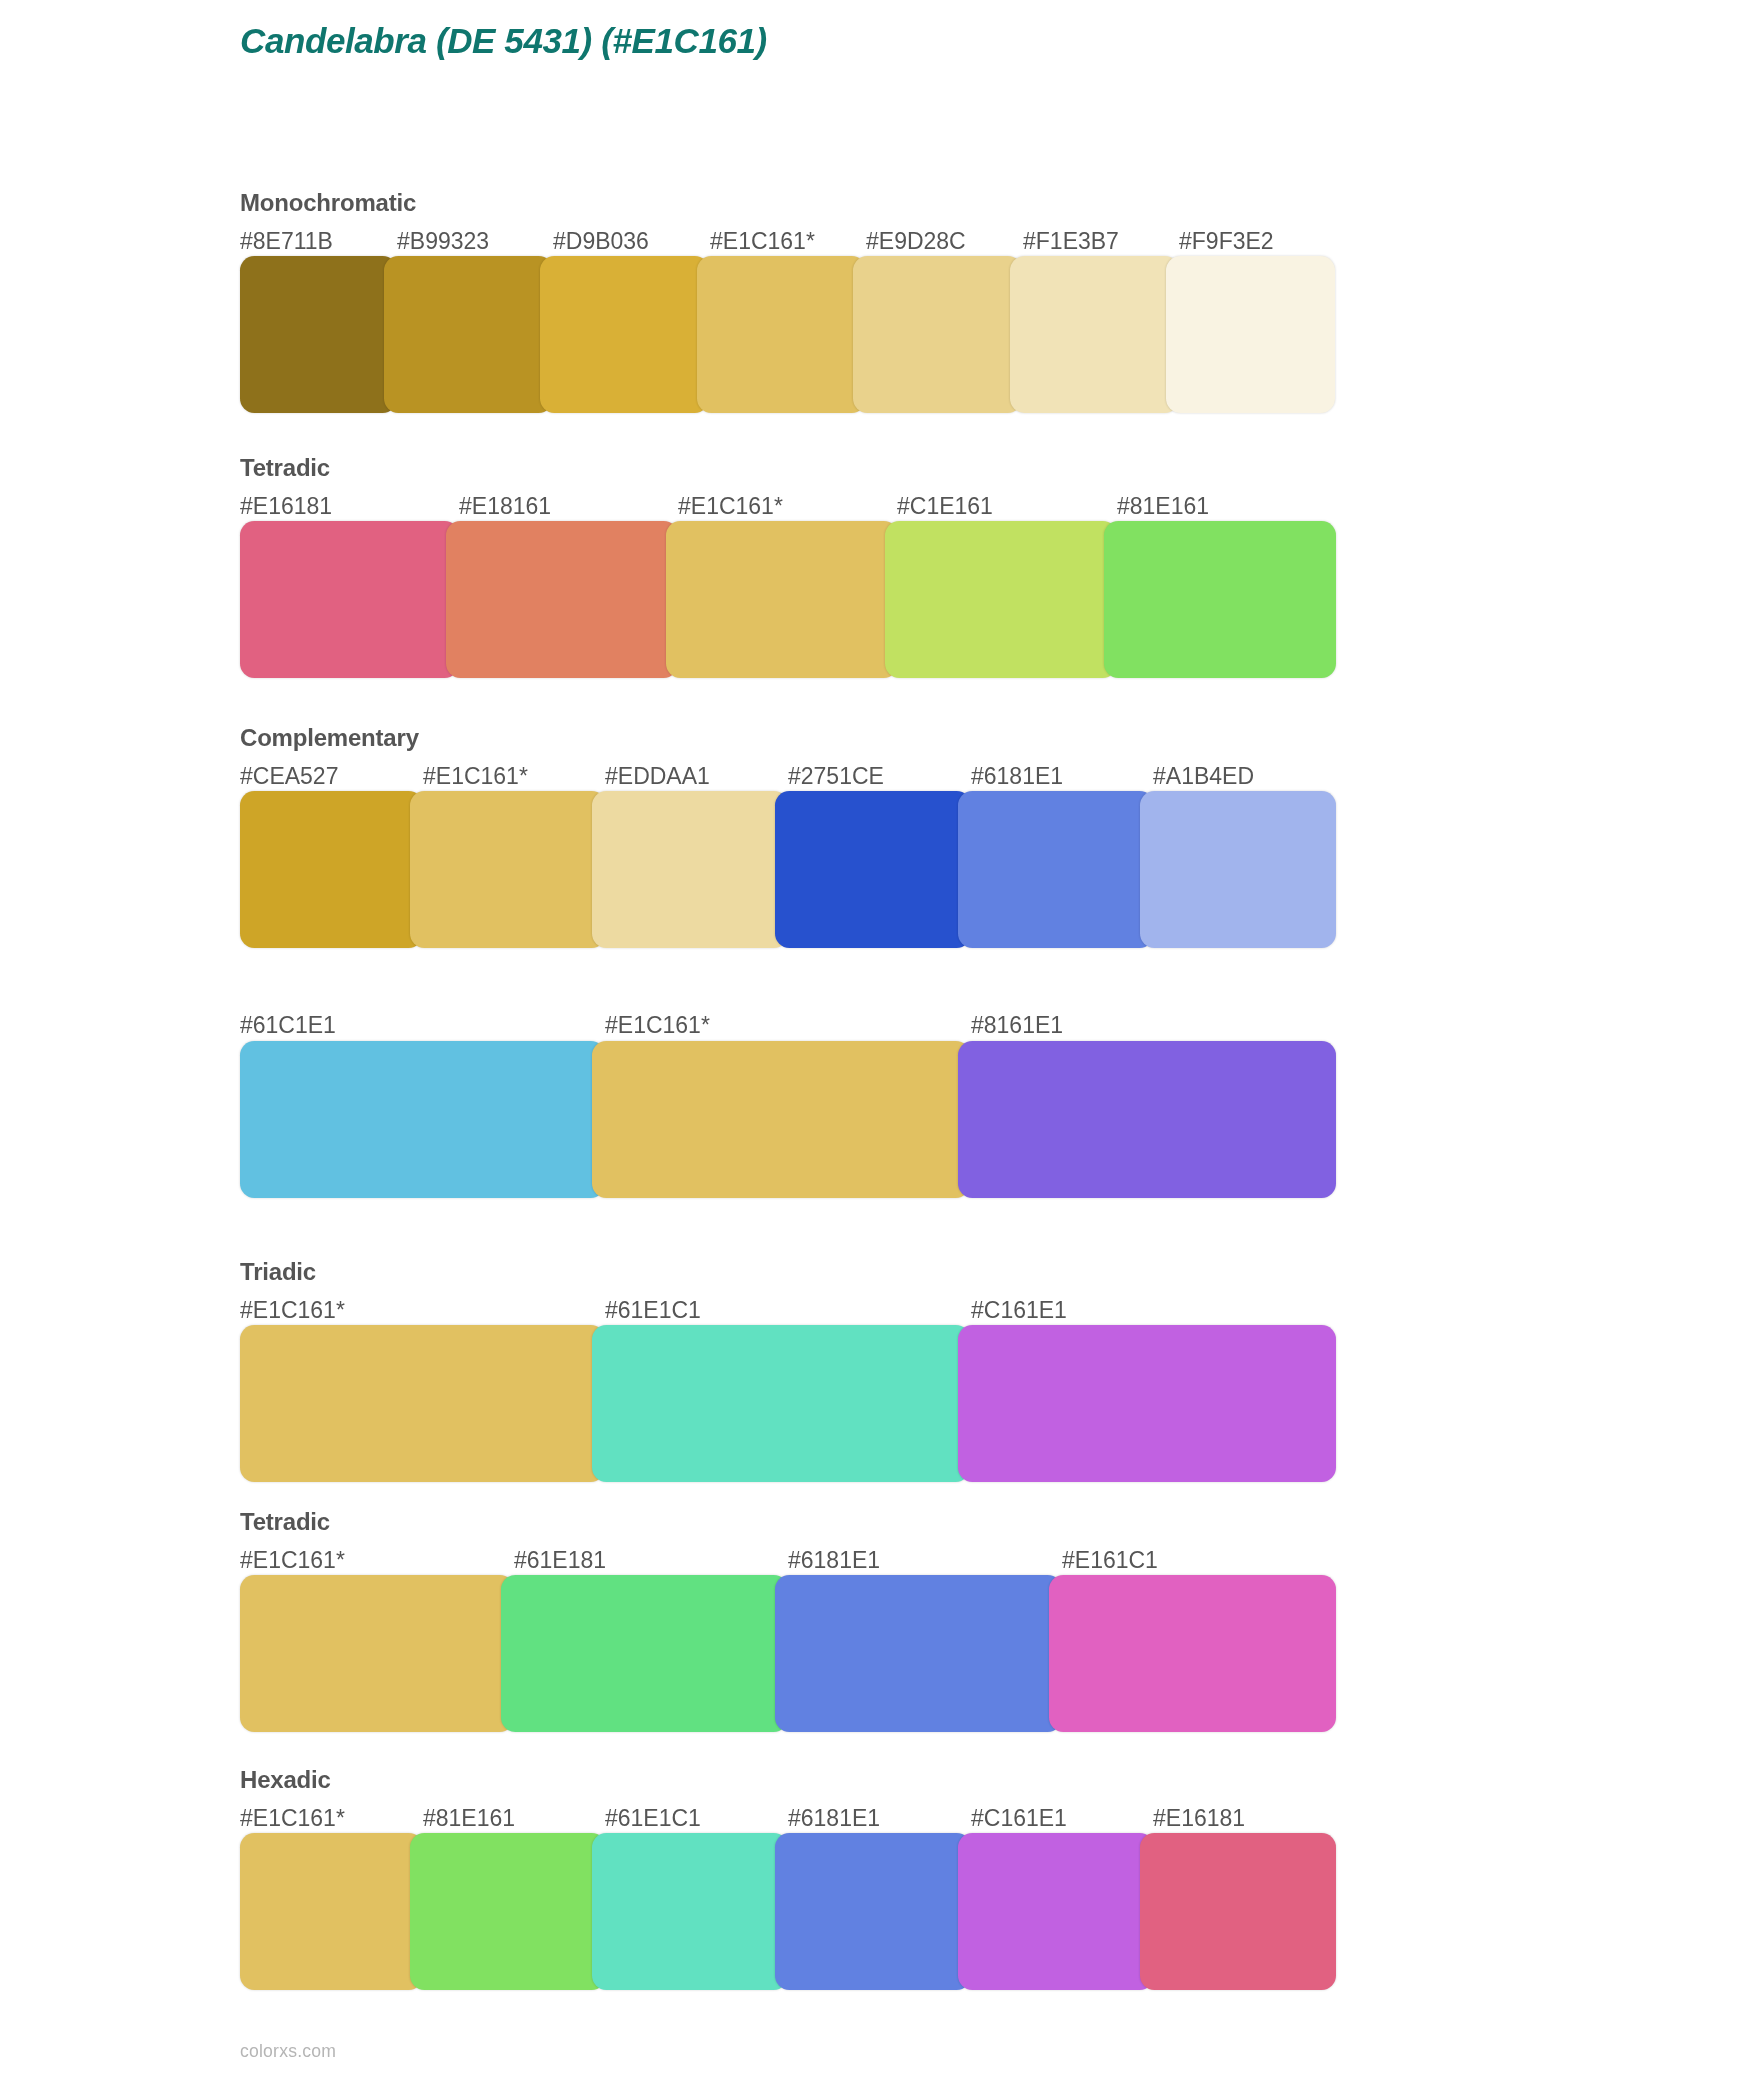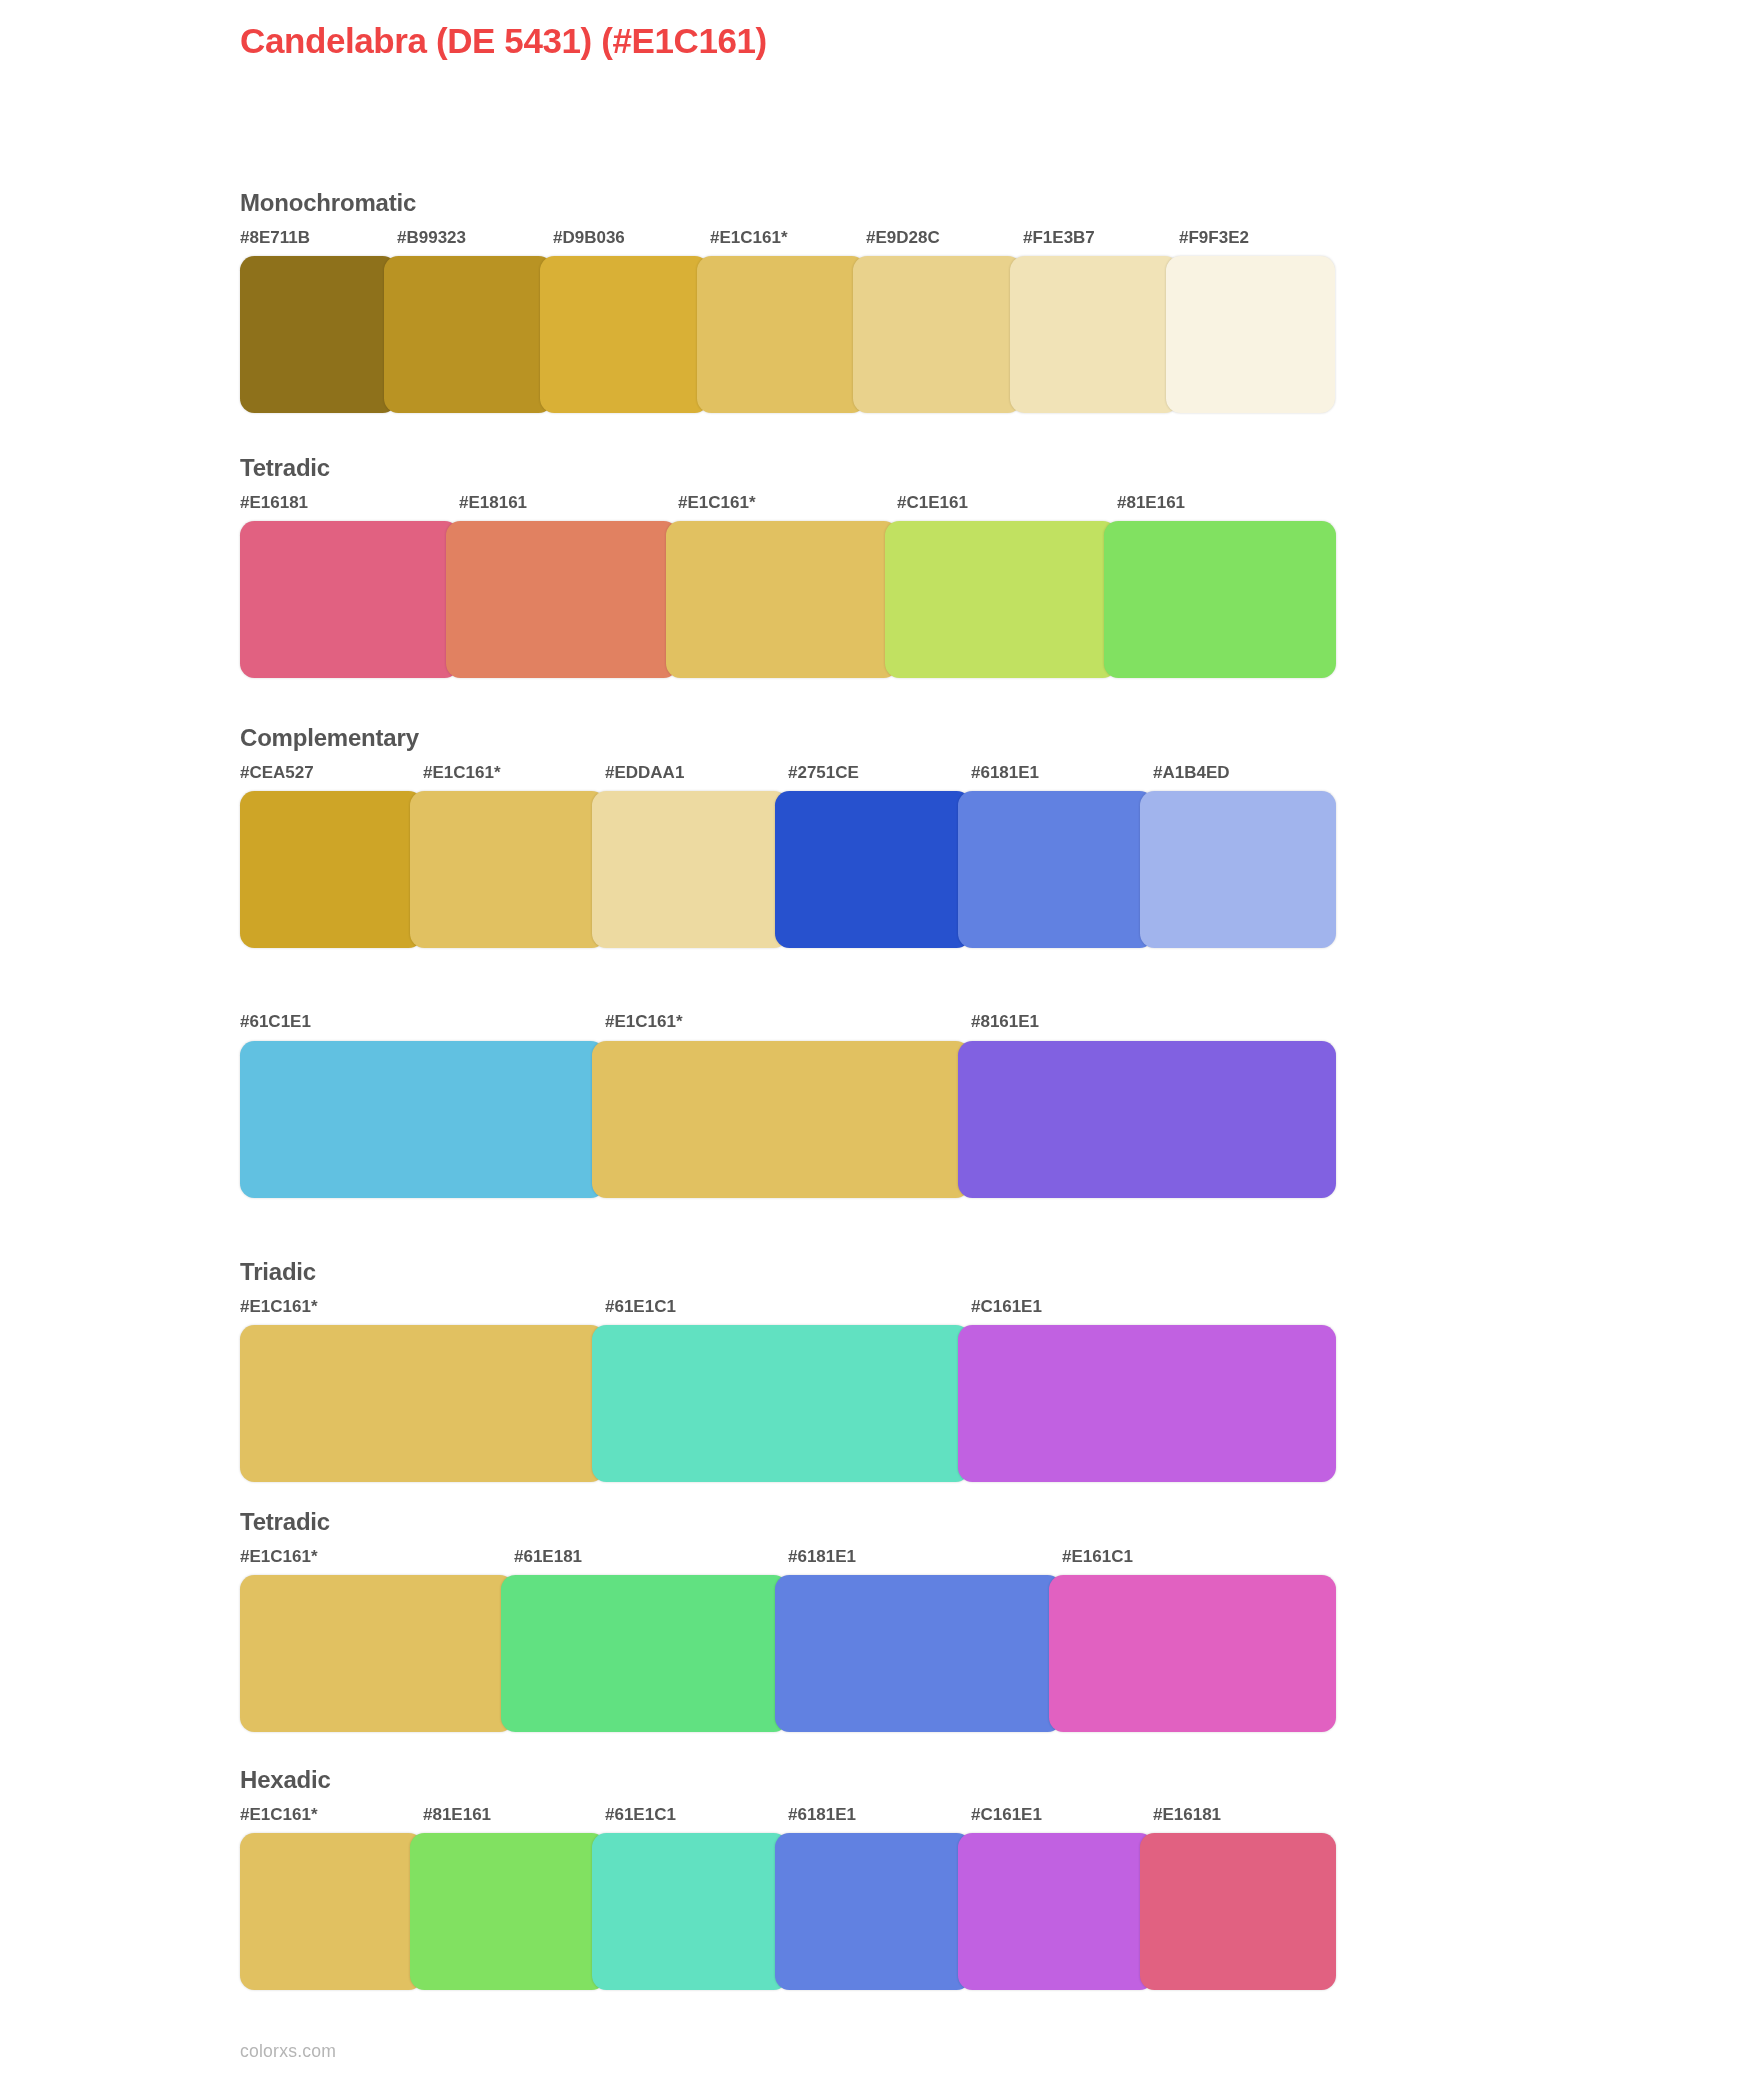--- a/index.html
+++ b/index.html
@@ -22,25 +22,26 @@
   }
   .header {
     position: absolute;
     left: 240px;
     top: 21px;
     width: 1278px;
   }
   .title {
     font-size: 35px;
     font-weight: bold;
-    color: #ef4444;
+    color: #0f766e;
     letter-spacing: -0.4px;
     line-height: 1.15;
     margin: 0;
     white-space: nowrap;
+    font-style: italic;
   }
   .subtitle {
     font-size: 32px;
     font-weight: bold;
     color: #2d2d2d;
     letter-spacing: -0.2px;
     line-height: 1.2;
     margin: 11.2px 0 0 0;
     white-space: nowrap;
   }
@@ -59,22 +60,22 @@
     white-space: nowrap;
   }
   .labels-row {
     position: relative;
     height: 27px;
     margin-top: 11.2px;
   }
   .hex-label {
     position: absolute;
     top: 0;
-    font-size: 17px;
-    font-weight: bold;
+    font-size: 23px;
+    font-weight: normal;
     color: #555555;
     letter-spacing: 0px;
     white-space: nowrap;
   }
   .swatch-row {
     position: relative;
     height: 157px;
     margin-top: 1.6px;
   }
   .swatch {

